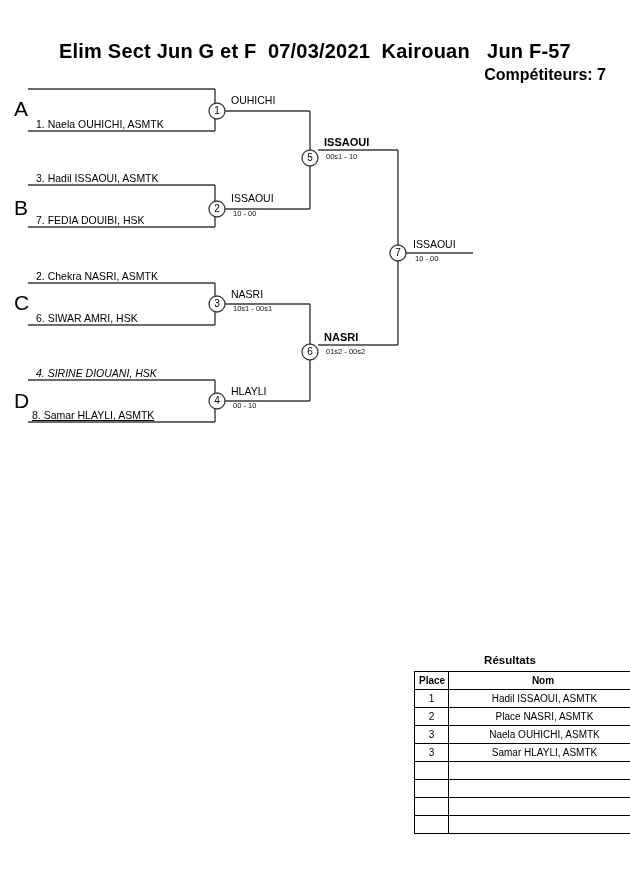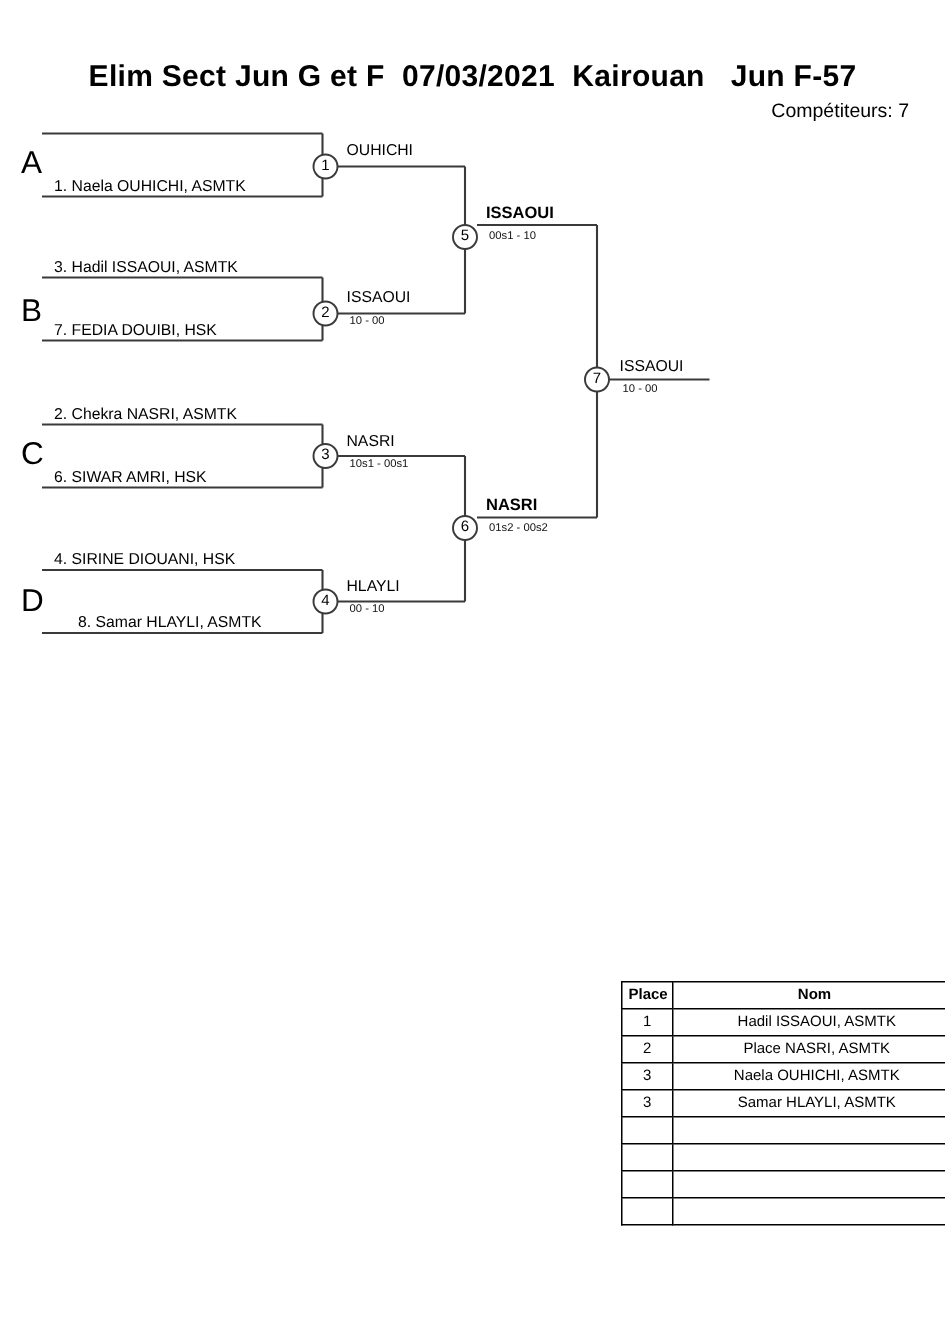--- a/index.html
+++ b/index.html
@@ -25,22 +25,22 @@
     text-align: center;
     font-size: 20px;
     font-weight: bold;
     letter-spacing: 0.2px;
     white-space: pre;
   }
   #competitors-count {
     position: absolute;
     right: 24px;
     top: 66px;
-    font-size: 13px;
-    font-weight: normal;
+    font-size: 16px;
+    font-weight: bold;
   }
 
   
   #bracket-svg {
     position: absolute;
     left: 0;
     top: 0;
     width: 630px;
     height: 640px;
   }
@@ -189,22 +189,22 @@
 <div class="grp-letter" style="left:14px; top:197px;">B</div>
 <div class="grp-letter" style="left:14px; top:292px;">C</div>
 <div class="grp-letter" style="left:14px; top:390px;">D</div>
 
 <div class="competitor-label" style="left:36px; top:75px;"></div>
 <div class="competitor-label" style="left:36px; top:118px;">1. Naela OUHICHI, ASMTK</div>
 <div class="competitor-label" style="left:36px; top:172px;">3. Hadil ISSAOUI, ASMTK</div>
 <div class="competitor-label" style="left:36px; top:214px;">7. FEDIA DOUIBI, HSK</div>
 <div class="competitor-label" style="left:36px; top:270px;">2. Chekra NASRI, ASMTK</div>
 <div class="competitor-label" style="left:36px; top:312px;">6. SIWAR AMRI, HSK</div>
-<div class="competitor-label" style="left:36px; top:367px;">4. SIRINE DIOUANI, HSK</div>
-<div class="competitor-label" style="left:52px; top:409px;">8. Samar HLAYLI, ASMTK</div>
+<div class="competitor-label" style="left:36px; top:367px;font-style:italic;">4. SIRINE DIOUANI, HSK</div>
+<div class="competitor-label" style="left:32px; top:409px;text-decoration:underline;">8. Samar HLAYLI, ASMTK</div>
 
 <div class="node-num" style="left:208px; top:102px;">1</div>
 <div class="node-num" style="left:208px; top:200px;">2</div>
 <div class="node-num" style="left:208px; top:295px;">3</div>
 <div class="node-num" style="left:208px; top:392px;">4</div>
 <div class="node-num" style="left:301px; top:149px;">5</div>
 <div class="node-num" style="left:301px; top:343px;">6</div>
 <div class="node-num" style="left:389px; top:244px;">7</div>
 
 <div class="winner-name" style="left:231px; top:94px;">OUHICHI</div>
@@ -222,20 +222,21 @@
 <div class="winner-name bold" style="left:324px; top:136px;">ISSAOUI</div>
 <div class="winner-score" style="left:326px; top:152px;">00s1 - 10</div>
 
 <div class="winner-name bold" style="left:324px; top:331px;">NASRI</div>
 <div class="winner-score" style="left:326px; top:347px;">01s2 - 00s2</div>
 
 <div class="winner-name" style="left:413px; top:238px;">ISSAOUI</div>
 <div class="winner-score" style="left:415px; top:254px;">10 - 00</div>
 
 <div id="results-block">
+  <div id="results-heading">Résultats</div>
   <table id="results-table">
     <colgroup>
       <col class="col-place">
       <col class="col-name">
     </colgroup>
     <thead>
       <tr>
         <th>Place</th>
         <th>Nom</th>
       </tr>

